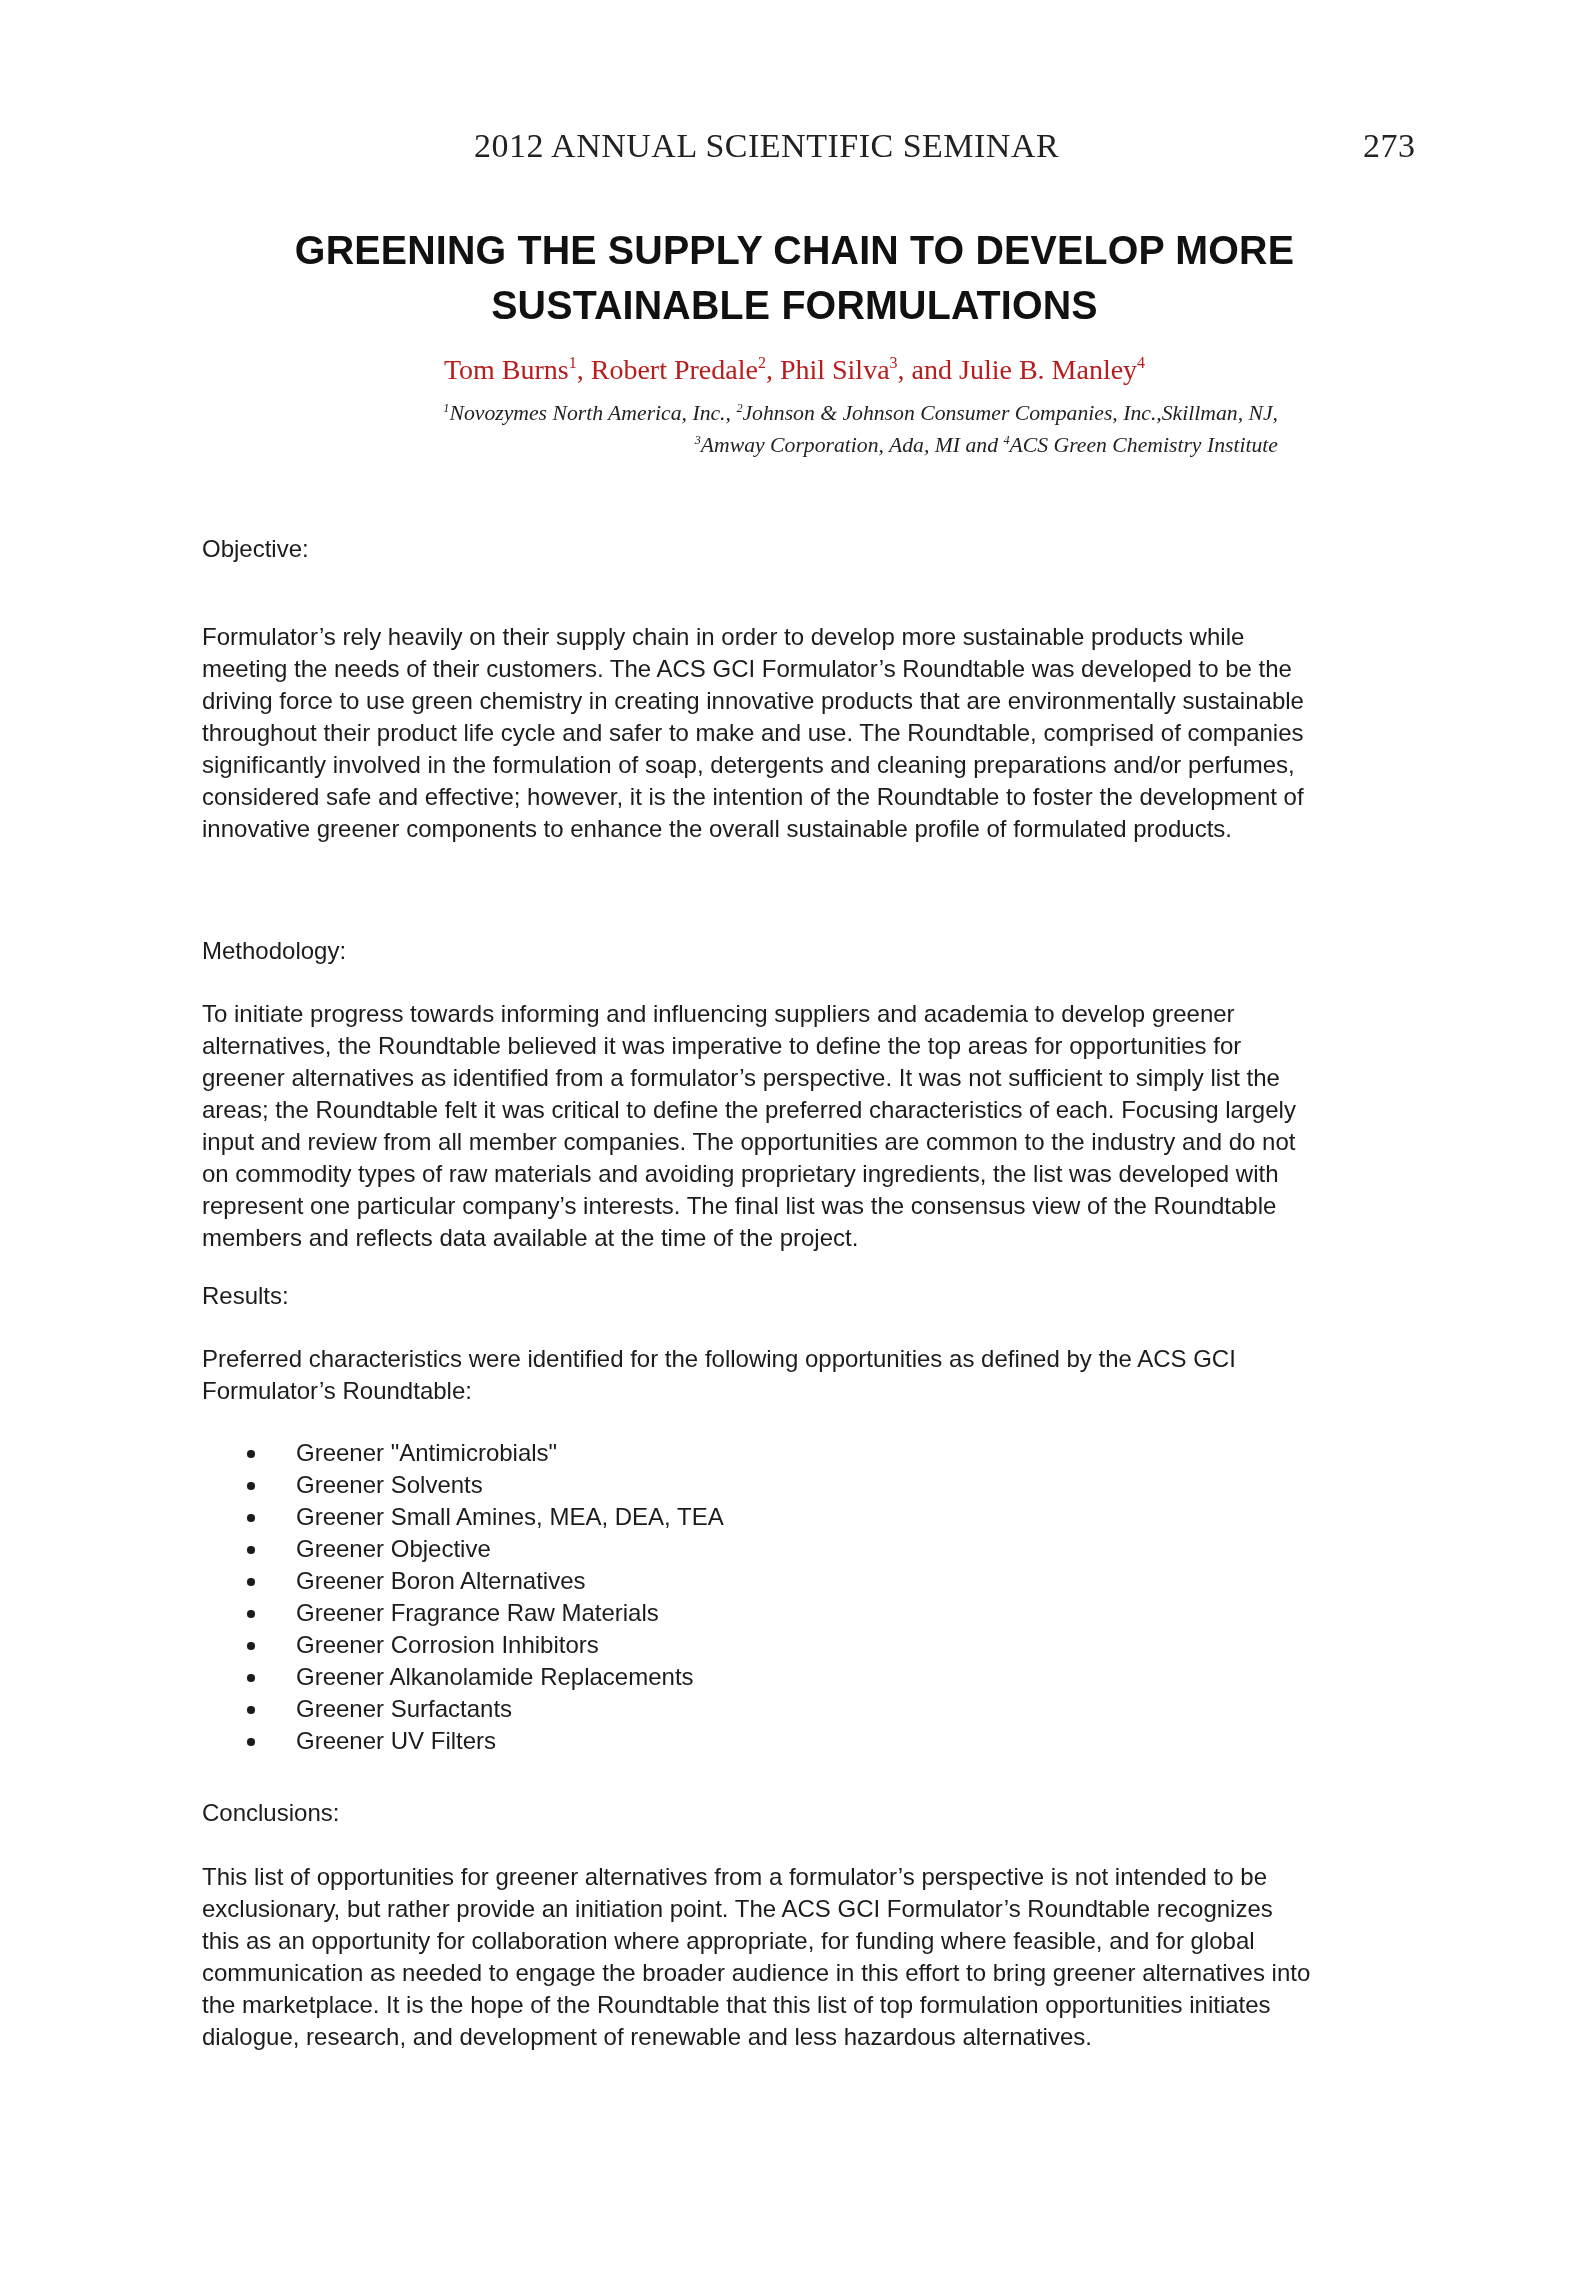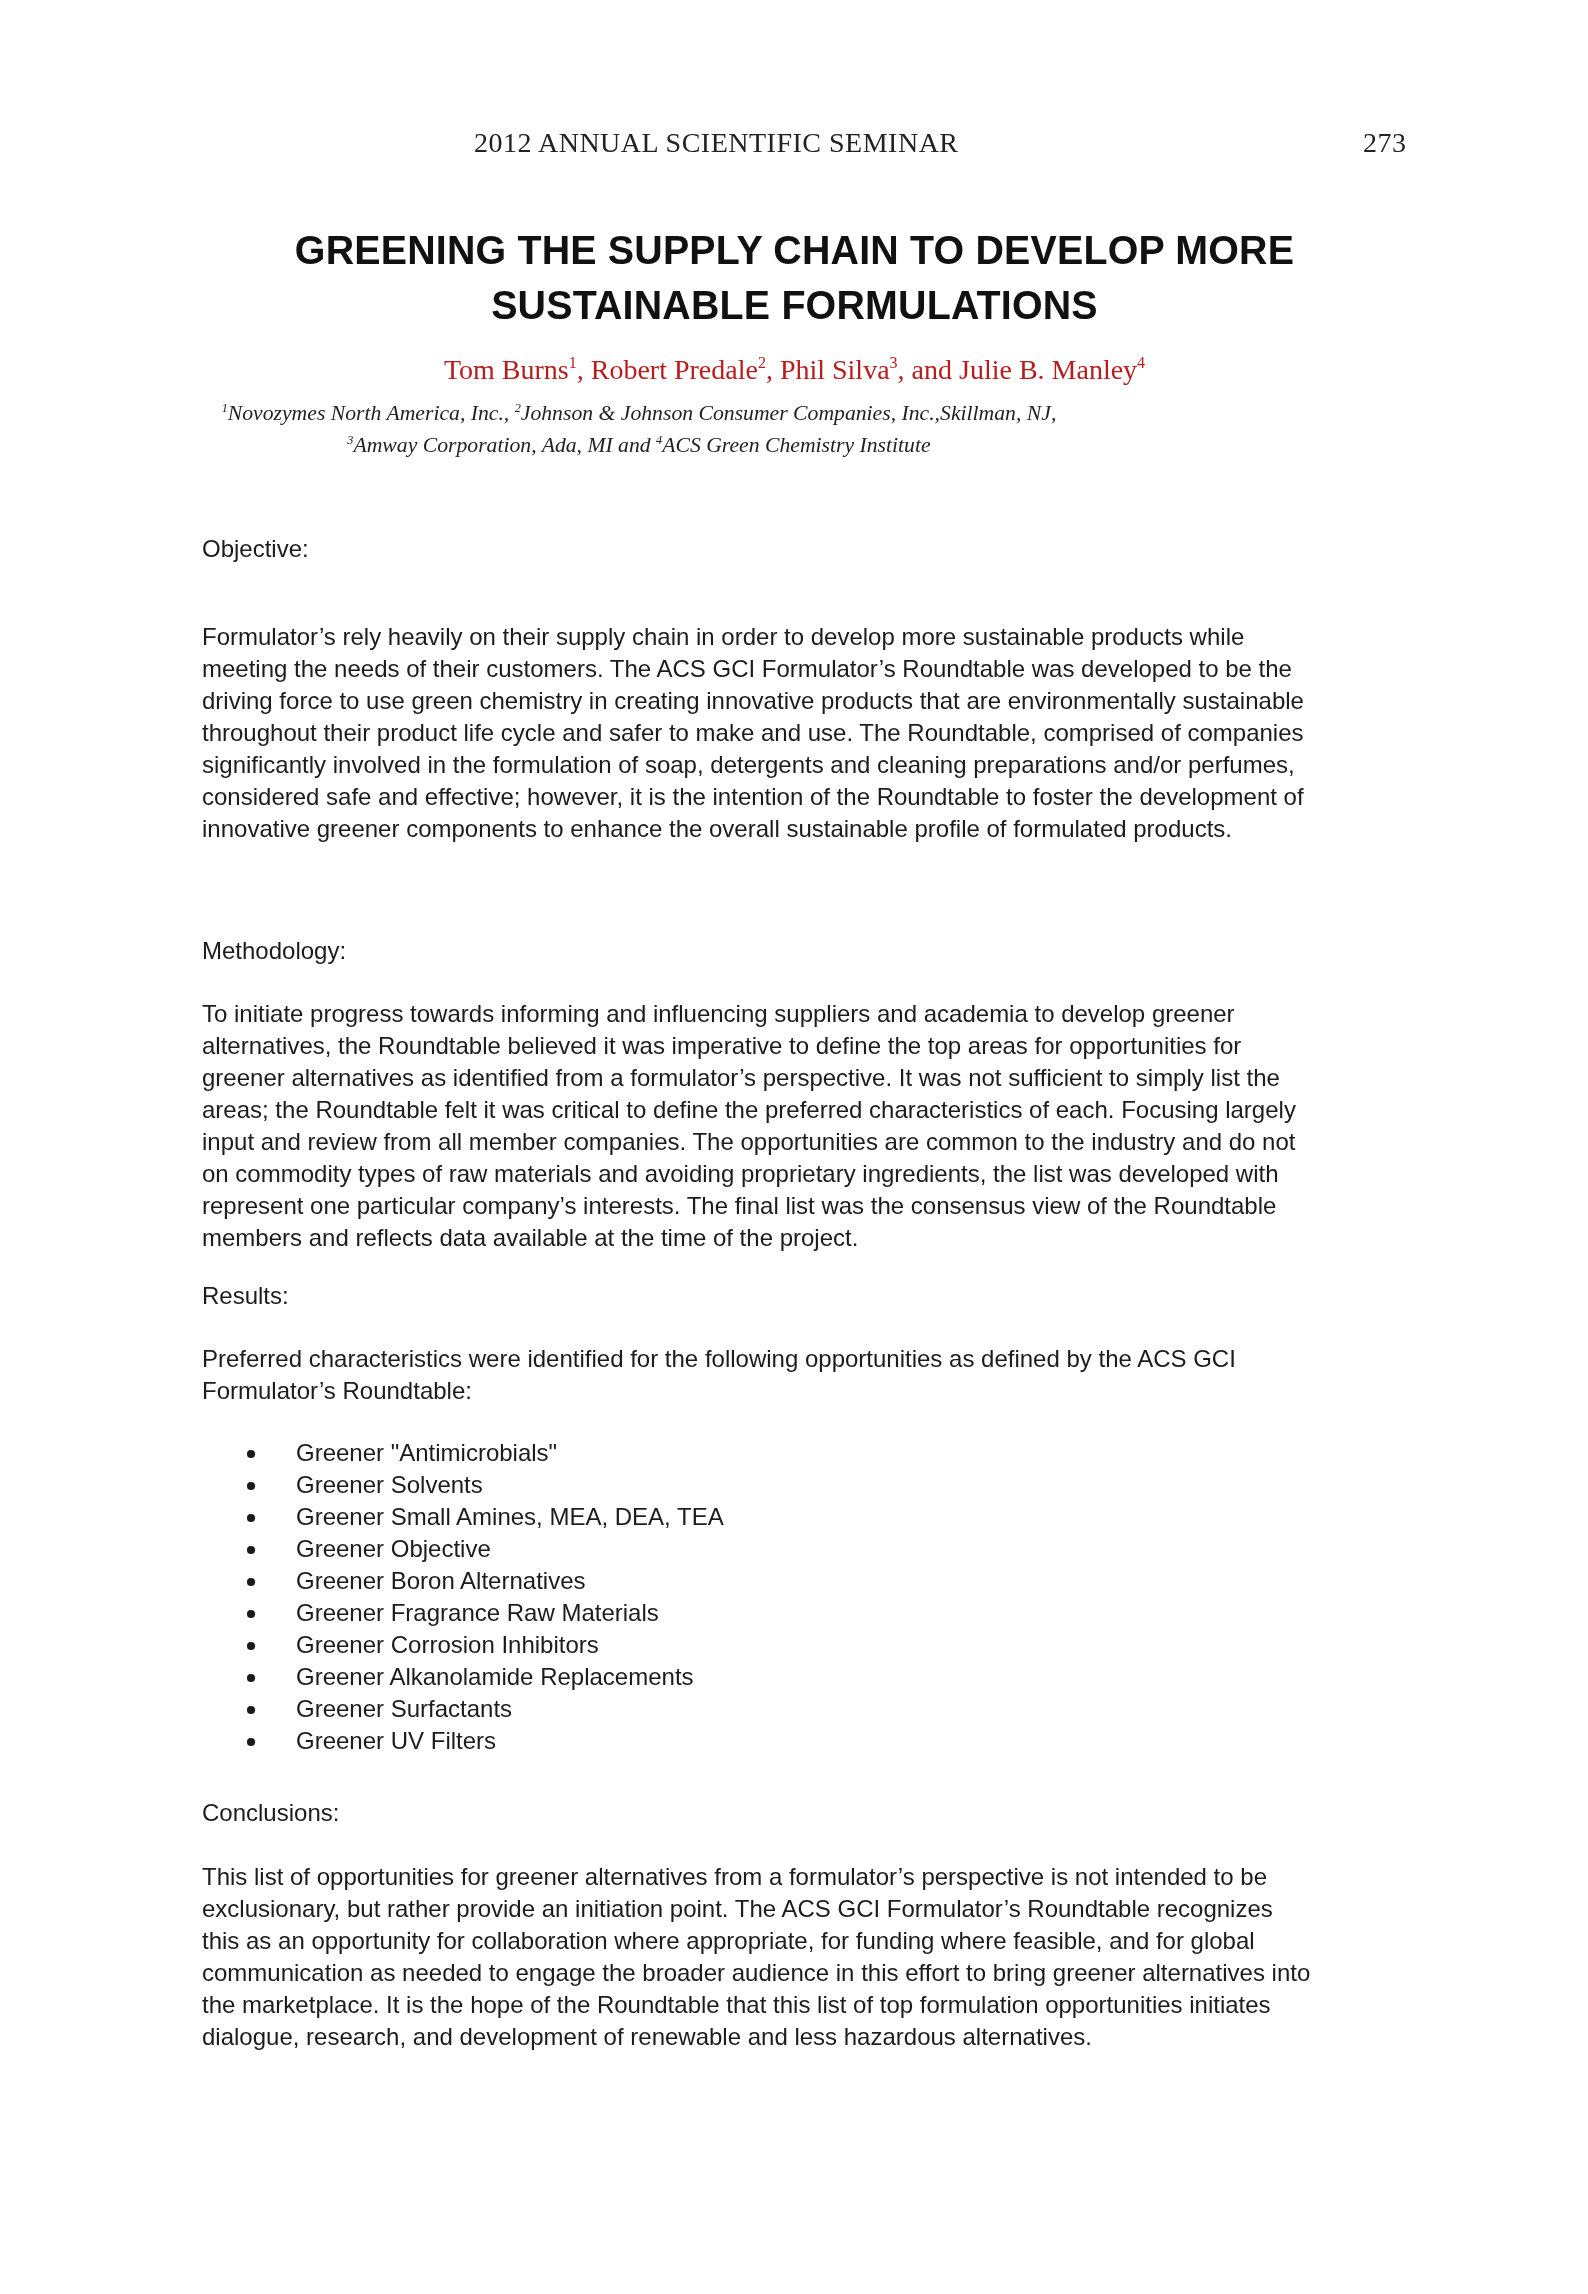--- a/index.html
+++ b/index.html
@@ -1,24 +1,24 @@
 <!DOCTYPE html>
 <html style="font-size:15px"><head>
 <meta charset="utf-8">
 <style>
   html, body { margin: 0; padding: 0; background: #ffffff; }
   body { width: 1589px; height: 2295px; position: relative; overflow: hidden; color: #1a1a1a; }
   .page { position: absolute; left: 0; top: 0; width: 1589px; height: 2295px; }
-  .running-head { position: absolute; top: 127px; left: 0; width: 1589px; height: 47px; font-family: "Liberation Serif", "DejaVu Serif", serif; font-size: 28px; letter-spacing: 0.5px; color: #222; }
+  .running-head { position: absolute; top: 127px; left: 0; width: 1589px; height: 47px; font-family: "Liberation Serif", "DejaVu Serif", serif; font-size: 34px; letter-spacing: 0.5px; color: #222; }
   .running-title { position: absolute; left: 474px; top: 0; }
   .page-number { position: absolute; left: 1363px; top: 0; }
   .title { position: absolute; top: 223px; left: 0; width: 1589px; text-align: center; font-family: "Liberation Sans", "DejaVu Sans", sans-serif; font-weight: bold; font-size: 41px; line-height: 55px; letter-spacing: 0.2px; color: #111; transform: scaleX(0.96); }
   .authors { position: absolute; top: 354px; left: 0; width: 1589px; text-align: center; font-family: "Liberation Serif", "DejaVu Serif", serif; font-size: 28px; color: #b91c1c; }
   .authors sup { font-size: 16px; vertical-align: 11.3px; line-height: 0; }
-  .affils { position: absolute; top: 397px; left: 0; width: 1278px; text-align: center; font-family: "Liberation Serif", "DejaVu Serif", serif; font-style: italic; font-size: 21.7px; line-height: 32px; color: #222; }
+  .affils { position: absolute; top: 397px; left: 0; width: 1278px; text-align: right; font-family: "Liberation Serif", "DejaVu Serif", serif; font-style: italic; font-size: 21.7px; line-height: 32px; color: #222; }
   .affils sup { font-size: 12.2px; vertical-align: 8.5px; line-height: 0; }
   .content { position: absolute; left: 202px; top: 0; width: 1215px; font-family: "Liberation Sans", "DejaVu Sans", sans-serif; font-size: 24px; line-height: 32px; color: #1c1c1c; }
   .heading { position: absolute; left: 0; white-space: nowrap; }
   .para { position: absolute; left: 0; width: 1215px; }
   .para .line { display: block; white-space: nowrap; }
   .bullets { position: absolute; left: 0; top: 1437px; margin: 0; padding: 0; list-style: none; }
   .bullets li { position: relative; height: 32px; line-height: 32px; white-space: nowrap; }
   .bullet-dot { position: absolute; left: 45px; top: 13px; width: 7.5px; height: 7.5px; border-radius: 50%; background: #1c1c1c; }
   .bullet-text { position: absolute; left: 94px; top: 0; }
 </style>

